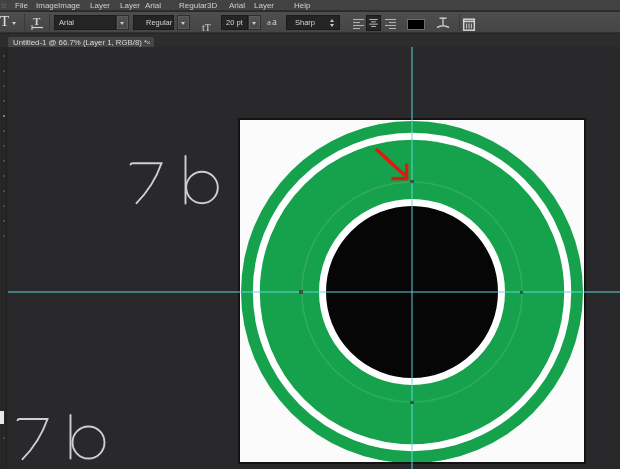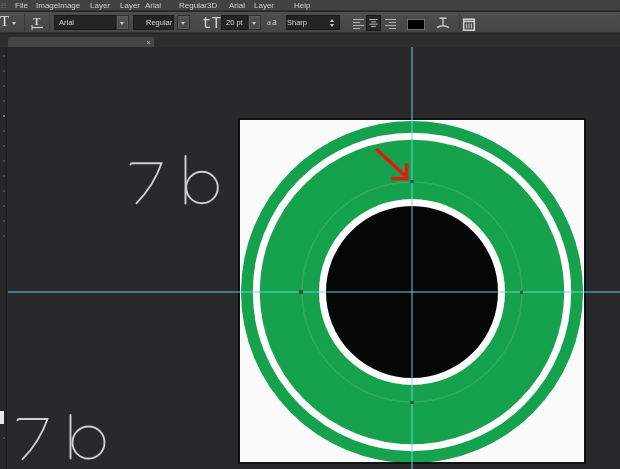--- a/index.html
+++ b/index.html
@@ -82,31 +82,31 @@
     <div class="fld" style="left:54px;width:62px;padding-left:4px">Arial</div>
     <div class="dbtn" style="left:116px">
         <div class="tri" style="left:3px;top:6px"></div>
       </div>
 
     <div class="fld" style="left:133px;width:41px;padding-left:12px">Regular</div>
     <div class="dbtn" style="left:177px">
         <div class="tri" style="left:3px;top:6px"></div>
       </div>
 
-    <span style="position:absolute;left:202px;top:3px;font-family:Liberation Mono, monospace;font-size:16px;color:#d0d0d0">tT</span>
+    <span style="position:absolute;left:202px;top:10px;font-family:Liberation Serif, serif;font-size:10px;color:#d0d0d0">tT</span>
 
     <div class="fld" style="left:221px;width:27px;padding-left:4px">20 pt</div>
     <div class="dbtn" style="left:248px">
         <div class="tri" style="left:3px;top:6px"></div>
       </div>
 
     <span style="position:absolute;left:267px;top:5px;font-family:'Liberation Serif',serif;font-size:9px;color:#cccccc">a</span>
     <span style="position:absolute;left:272px;top:3px;font-family:'Liberation Serif',serif;font-size:11px;color:#cccccc">a</span>
 
-    <div class="fld" style="left:286px;width:54px;">Sharp</div>
+    <div class="fld" style="left:286px;width:54px;padding-left:8px">Sharp</div>
     <div class="tri" style="left:330px;top:7px;border-top:none;border-bottom:3px solid #c2c2c2"></div>
     <div class="tri" style="left:330px;top:12px;"></div>
 
     <svg class="alnbtn" style="left:351px" width="15" height="16" viewBox="0 0 15 16">
       <g stroke="#b0b0b0" stroke-width="1.1">
         <path d="M2 4.5 H13"></path>
           <path d="M2 7.5 H9"></path>
           <path d="M2 10.5 H13"></path>
           <path d="M2 13.5 H9"></path>
       </g>
@@ -141,20 +141,21 @@
 
     <svg style="position:absolute;left:462px;top:6px" width="14" height="14" viewBox="0 0 14 14">
       <rect x="1.7" y="1.2" width="10.6" height="11" fill="none" stroke="#d2d2d2" stroke-width="1.5"></rect>
       <path d="M2 3.4 H12" stroke="#d2d2d2" stroke-width="1.6"></path>
       <path d="M4.6 5.5 V10.5 M7 5.5 V10.5 M9.4 5.5 V10.5" stroke="#c0c0c0" stroke-width="1.1"></path>
     </svg>
   </div>
 
   <div id="tabbar">
     <div id="tab">
+      <span class="t">Untitled-1 @ 66.7% (Layer 1, RGB/8) *</span>
       <span class="x">×</span>
     </div>
   </div>
 
   <div id="work">
     <div id="leftstrip">
       <div class="dot" style="top:8px"></div>
       <div class="dot" style="top:23px"></div>
       <div class="dot" style="top:38px"></div>
       <div class="dot" style="top:53px"></div>

